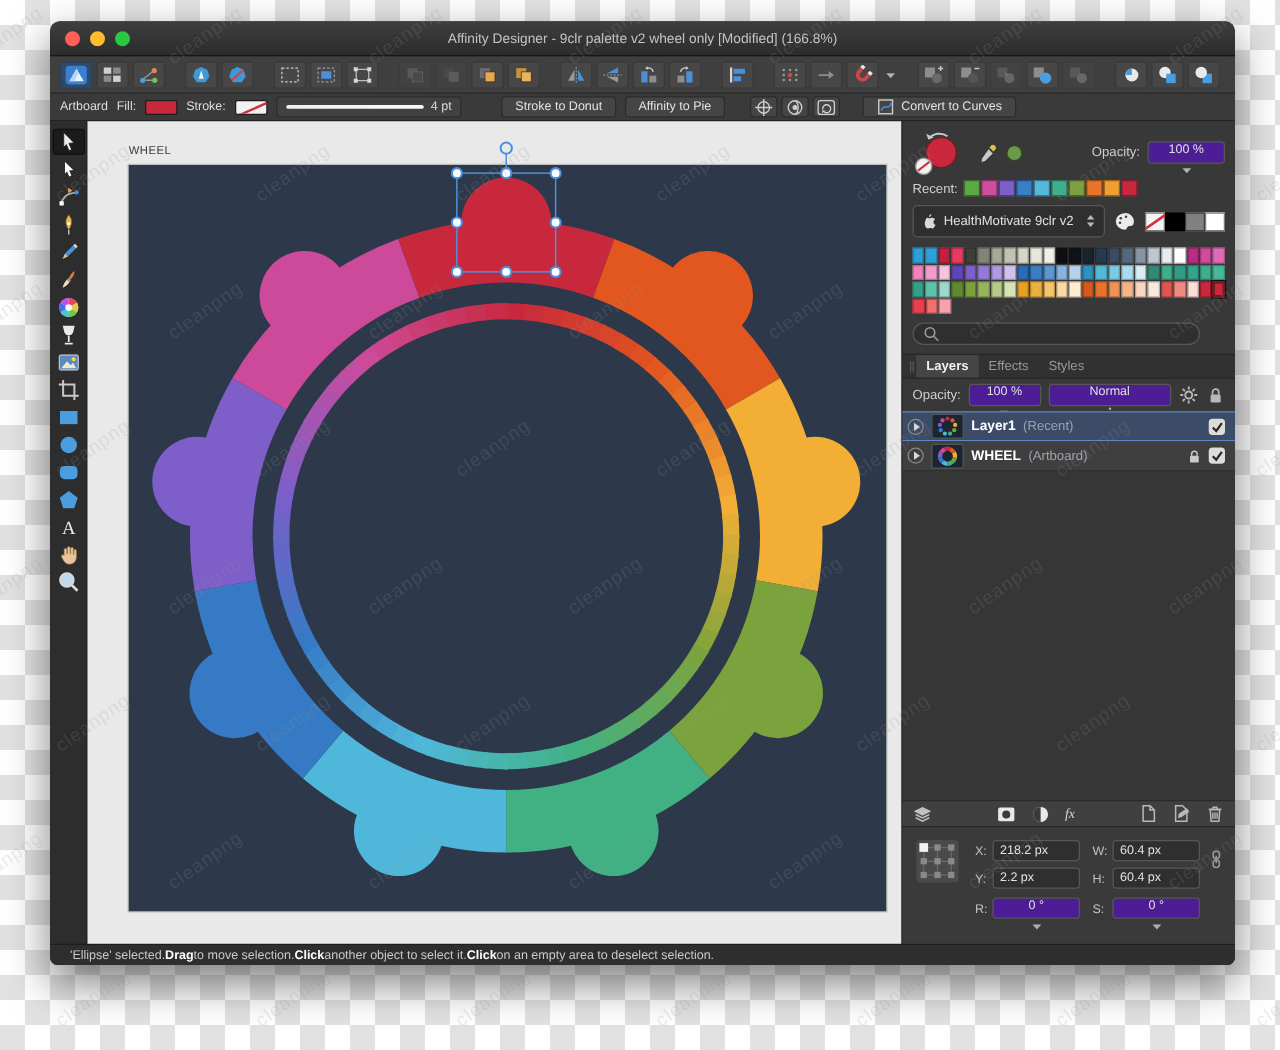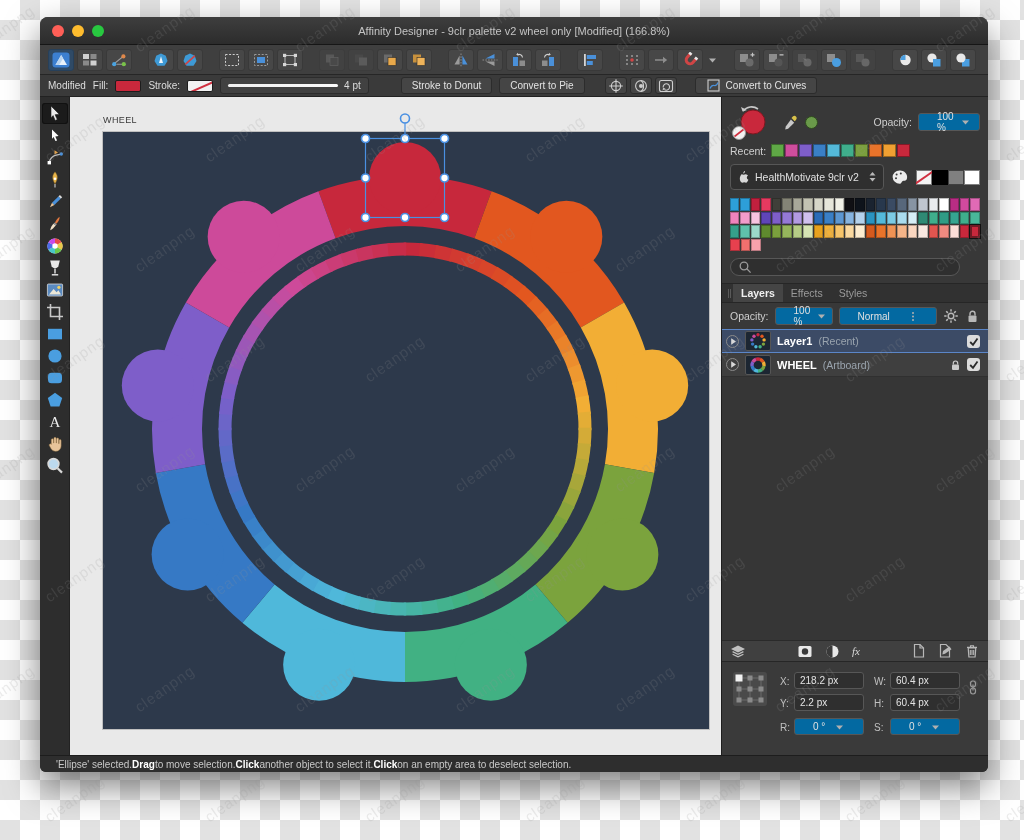--- a/index.html
+++ b/index.html
@@ -72,22 +72,22 @@
     display:flex; align-items:stretch; padding-left:4px; position:relative; }
   .drag-grip { width:7px; display:flex; align-items:center; justify-content:center; gap:1px; }
   .drag-grip i { display:block; width:1px; height:9px; background:#5a5a5a; }
   .tab { padding:0 8px; display:flex; align-items:center; color:#9a9a9a; font-size:10.5px; }
   .tab.active { background:#454545; color:#f0f0f0; font-weight:bold; }
   .burger { position:absolute; right:6px; top:4px; }
 
   .swatches-body { padding:6px 8px 7px; flex:none; }
   .color-row { display:flex; align-items:center; height:38px; }
   .opacity-group { margin-left:auto; display:flex; align-items:center; gap:6px; }
-  .mini-select { background:#0369a1; border:1px solid #575757; border-radius:3px; height:18px;
-    display:flex; align-items:center; padding:0 18px; gap:6px; color:#e0e0e0; font-size:10px; }
+  .mini-select { background:#4c1d95; border:1px solid #575757; border-radius:3px; height:18px;
+    display:flex; align-items:center; padding:0 1px; gap:6px; color:#e0e0e0; font-size:10px;flex-direction:column; }
   .mini-select .val { flex:1; }
   .recent-row { display:flex; align-items:center; gap:5px; margin-top:3px; }
   .recent-swatches { display:flex; gap:1px; }
   .recent-swatches div { width:13px; height:13px; box-shadow:inset 0 0 0 1px rgba(0,0,0,.35); }
   .palette-row { display:flex; align-items:center; gap:7px; margin-top:7px; }
   .palette-select { flex:1; background:#2f2f2f; border:1px solid #575757; border-radius:4px; height:20px;
     display:flex; align-items:center; padding:12px 5px; gap:5px; font-size:10.5px; color:#e0e0e0; }
   .quick-swatches { display:flex; }
   .quick-swatches div { width:16px; height:15px; box-shadow:inset 0 0 0 1px rgba(0,0,0,.5); position:relative; }
   .quick-swatches .none { background:#f4f4f4; overflow:hidden; }
@@ -370,32 +370,32 @@
           <div class="tb-btn">
             <svg width="18" height="16" viewBox="0 0 18 16">
               <rect x="8" y="7" width="7.5" height="7.5" fill="#4a9ee0"></rect>
               <circle cx="7" cy="6" r="4.6" fill="#e9e9e9"></circle>
             </svg>
           </div>
         </div>
       </div>
 
     <div id="contextbar">
-      <span class="ctx-label">Modified</span>
+      <span class="ctx-label">Artboard</span>
       <span class="ctx-label">Fill:</span>
       <span class="ctx-swatch" id="ctx-fill-swatch" style="background: rgb(201, 40, 60);"></span>
       <span class="ctx-label">Stroke:</span>
       <span class="ctx-swatch" id="ctx-stroke-swatch"></span>
       <span class="ctx-width-box">
         <span class="ctx-line"></span>
         <span>4 pt</span>
       </span>
       <span style="width:18px"></span>
       <button class="ctx-btn">Stroke to Donut</button>
-      <button class="ctx-btn">Convert to Pie</button>
+      <button class="ctx-btn">Affinity to Pie</button>
       <span style="width:6px"></span>
       <span id="ctx-icon-btns" style="display:flex;gap:3px;">
           <button class="ctx-btn ctx-icon-btn">
             <svg width="18" height="16" viewBox="0 0 18 16">
               <circle cx="9" cy="8" r="4.6" fill="none" stroke="#cfcfcf" stroke-width="1.1"></circle>
               <path d="M9 1.2 V14.8 M2.2 8 H15.8" stroke="#cfcfcf" stroke-width="1.1"></path>
             </svg>
           </button>
           <button class="ctx-btn ctx-icon-btn">
             <svg width="18" height="16" viewBox="0 0 18 16">

